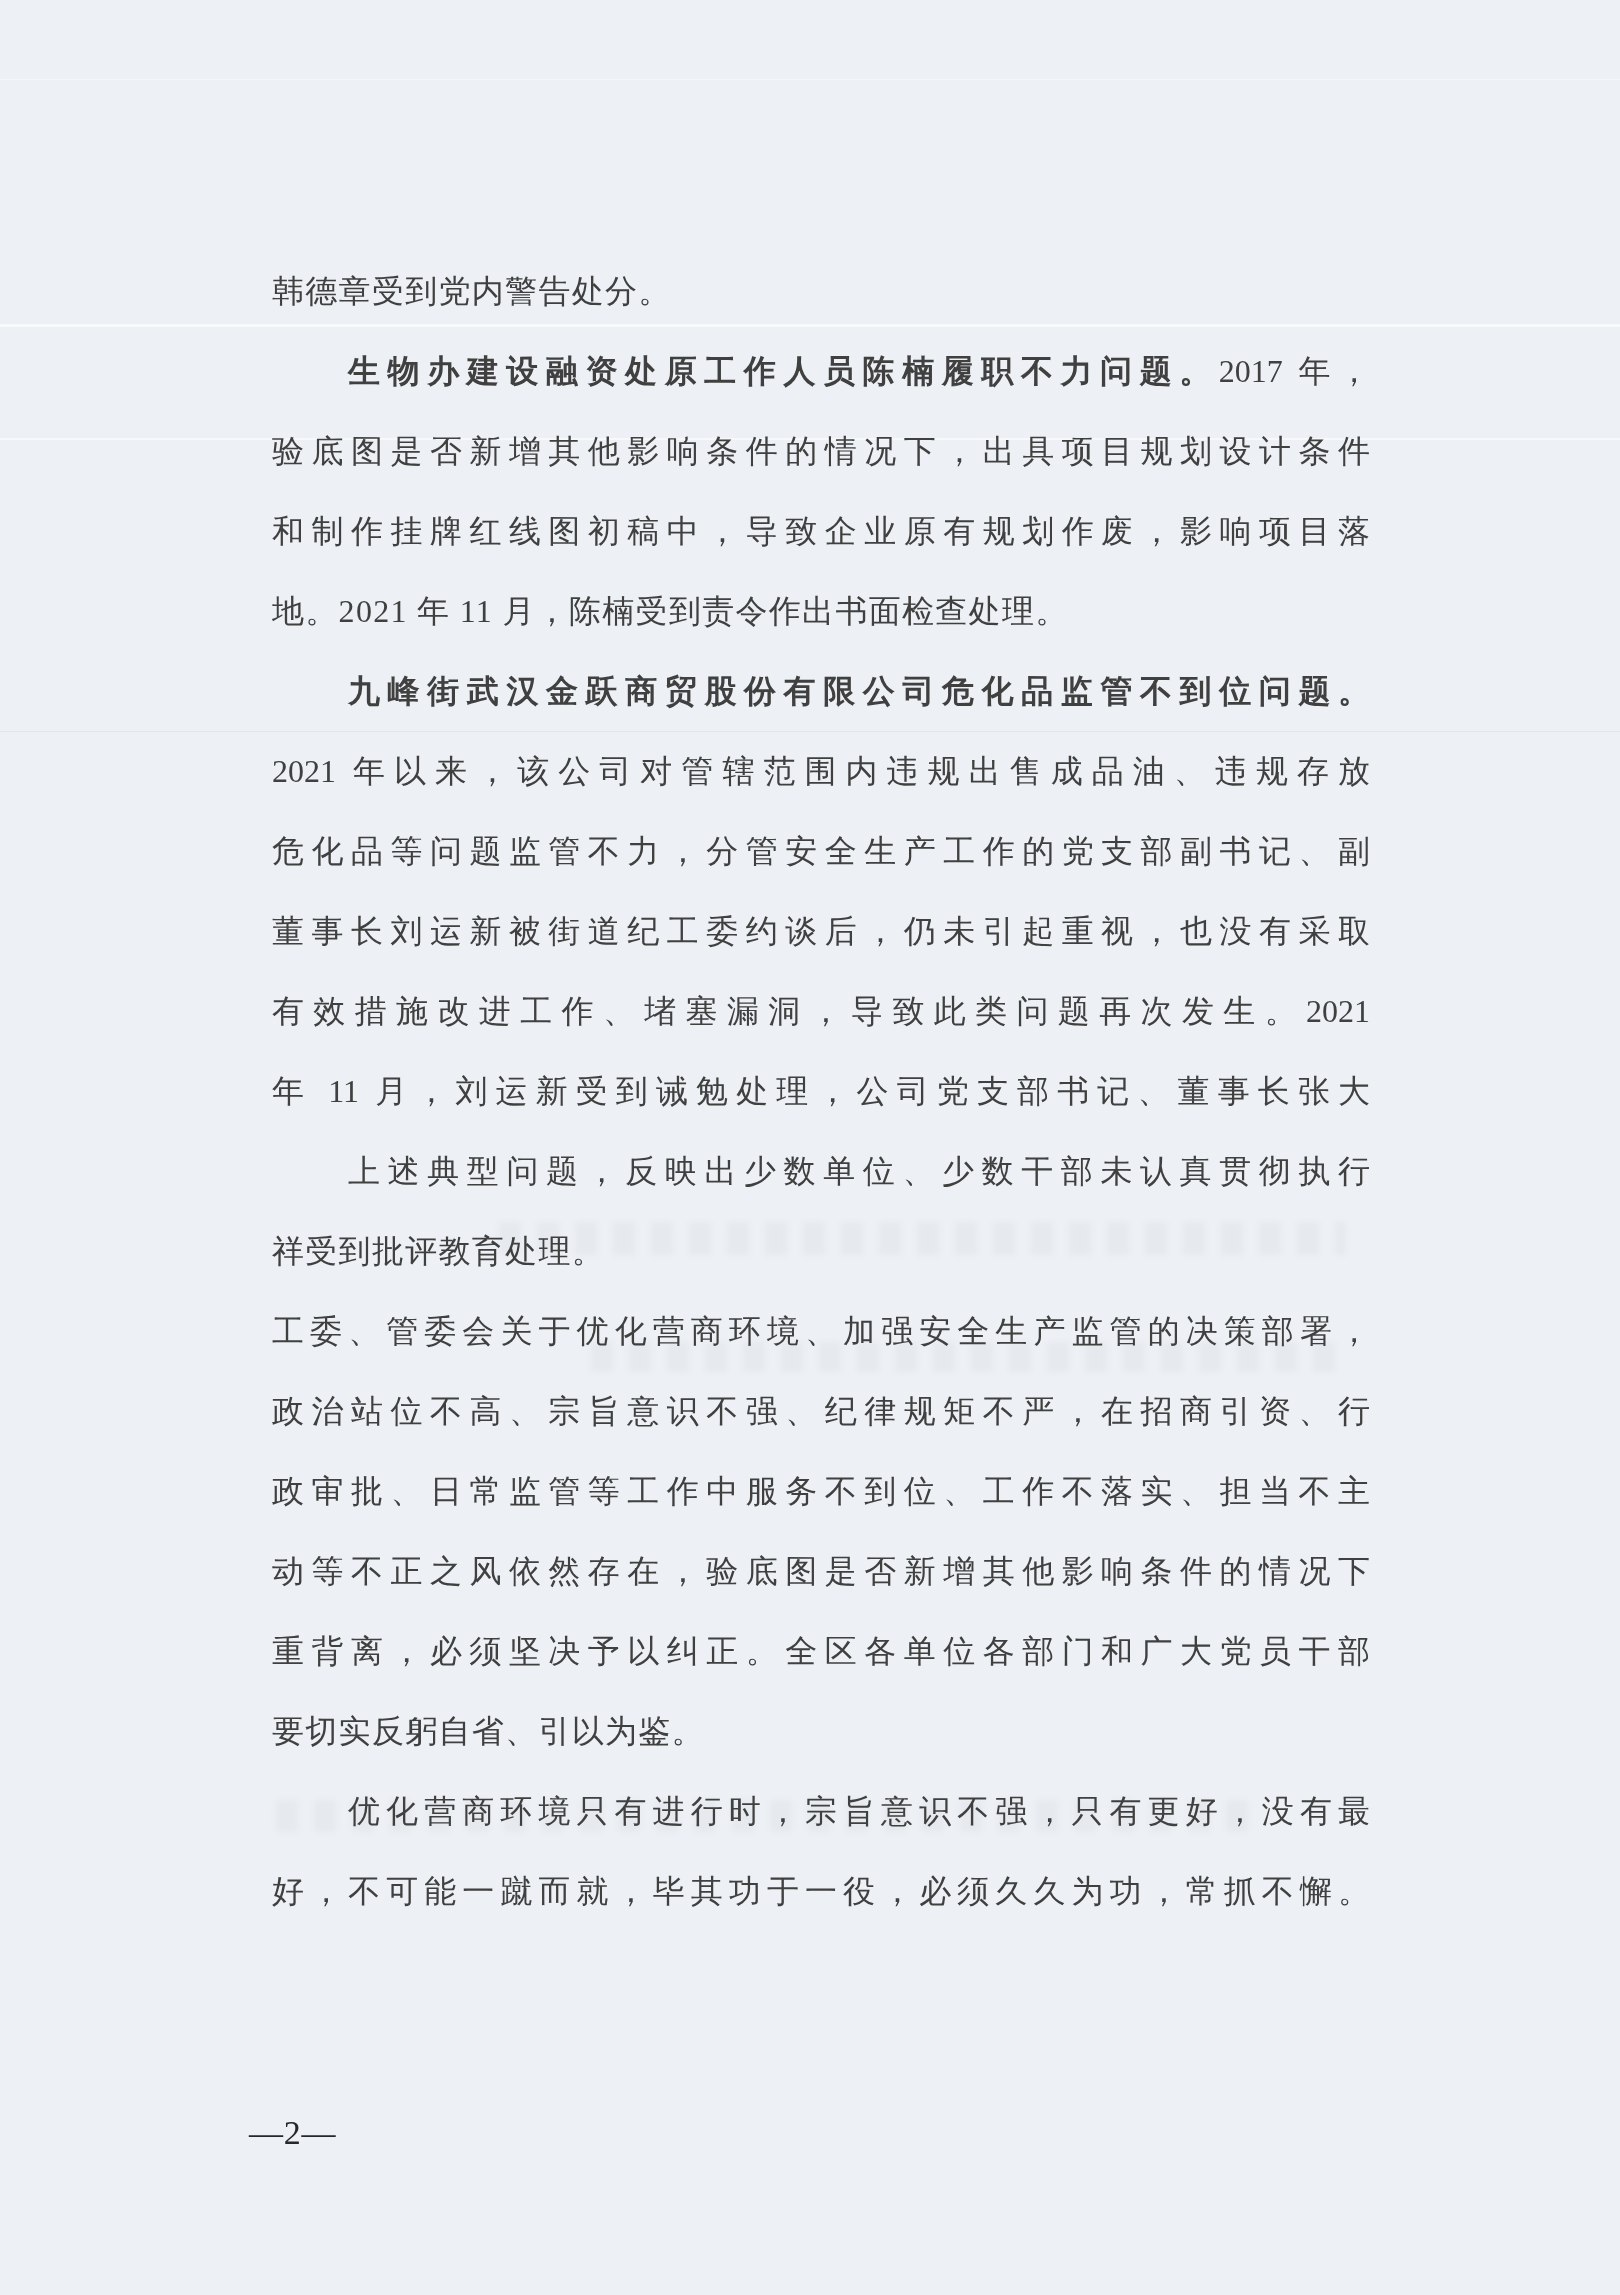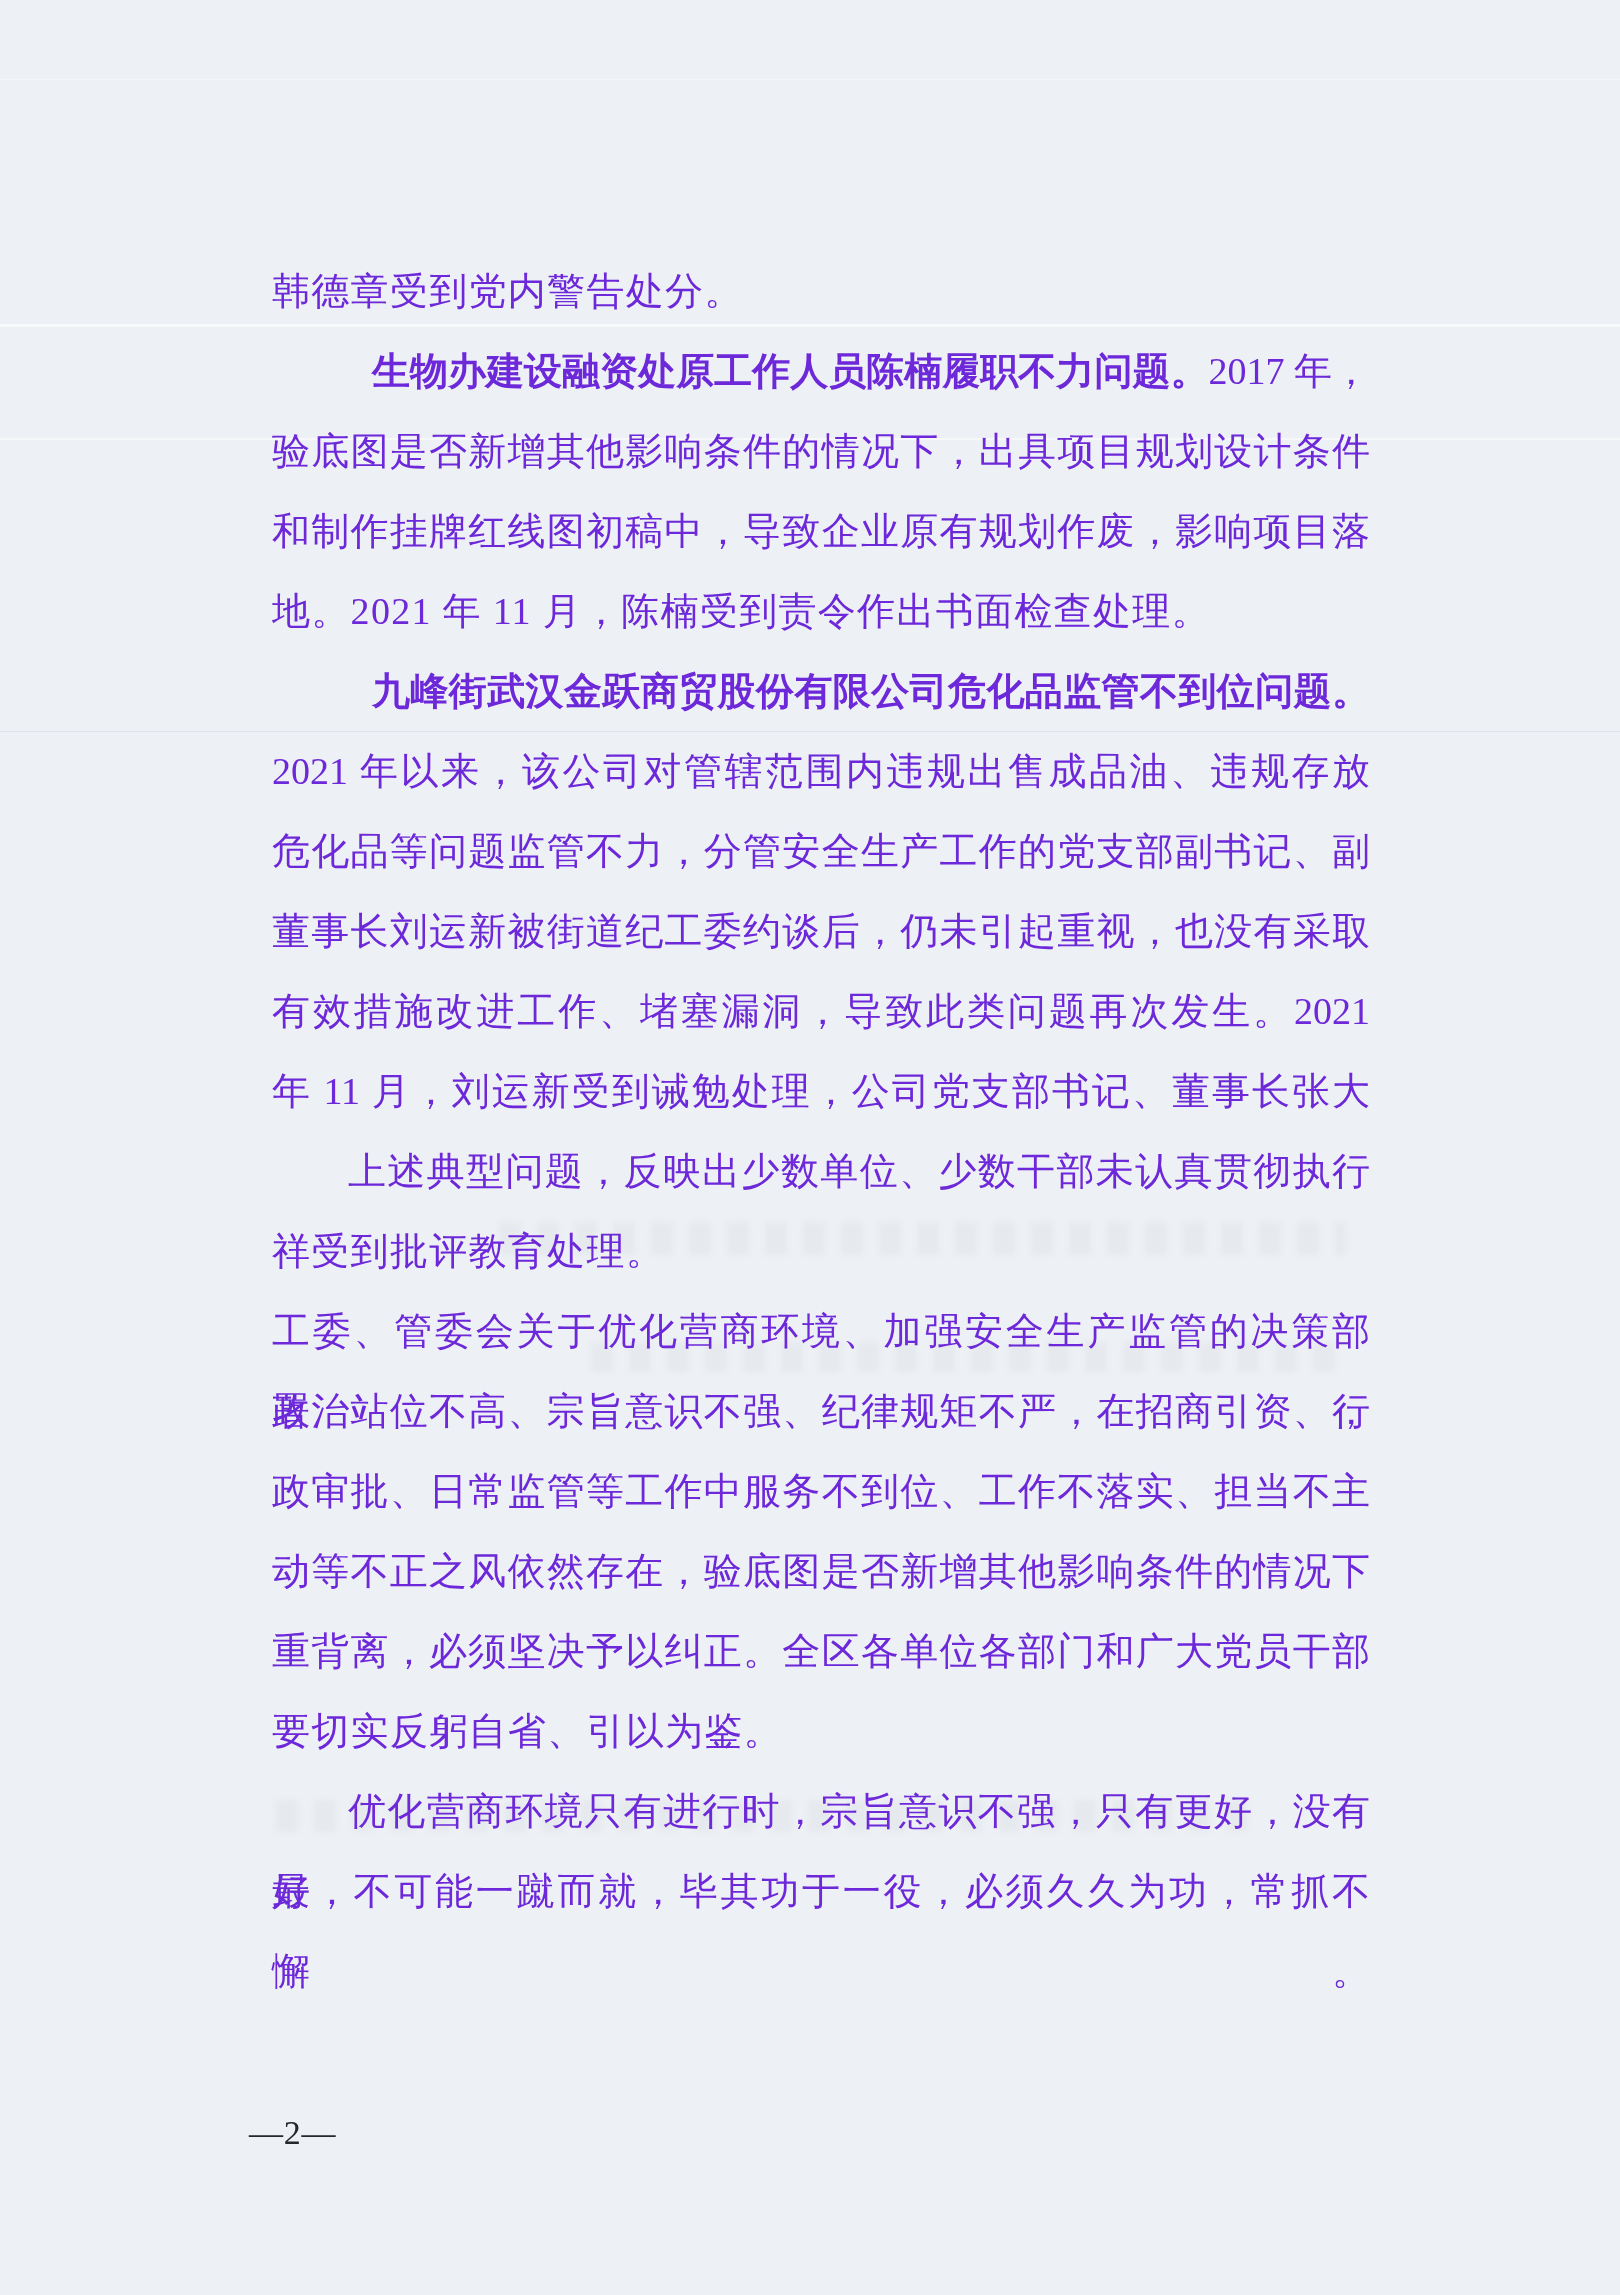--- a/index.html
+++ b/index.html
@@ -26,30 +26,29 @@
   }
   .ghost.g1{left:499px;top:1222px;width:847px;height:33px;}
   .ghost.g2{left:591px;top:1342px;width:755px;height:30px;}
   .ghost.g3{left:276px;top:1800px;width:985px;height:31.5px;}
   
   .body-block{
     position:absolute;left:272px;top:251px;width:1098px;
   }
   .ln{
     margin:0;padding:0;
-    font-size:38px;line-height:80px;height:80px;
+    font-size:32px;line-height:80px;height:80px;
     text-align:justify;text-align-last:justify;
-    color:#6d28d9;
+    color:#404040;
   }
   .ln.short{text-align:left;text-align-last:left;letter-spacing:1.3px;}
   .ln.ind{text-indent:76px;}
   .hd{
     font-family:"DejaVu Sans","Liberation Sans",sans-serif;
     font-weight:700;
-    margin-left:24px;
   }
   .pageno{
     position:absolute;left:249px;top:2112px;
     font-size:34px;line-height:41px;letter-spacing:0.7px;
     color:#26272c;
     font-family:"Liberation Serif","DejaVu Serif",serif;
   }
 </style>
 </head>
 <body>

